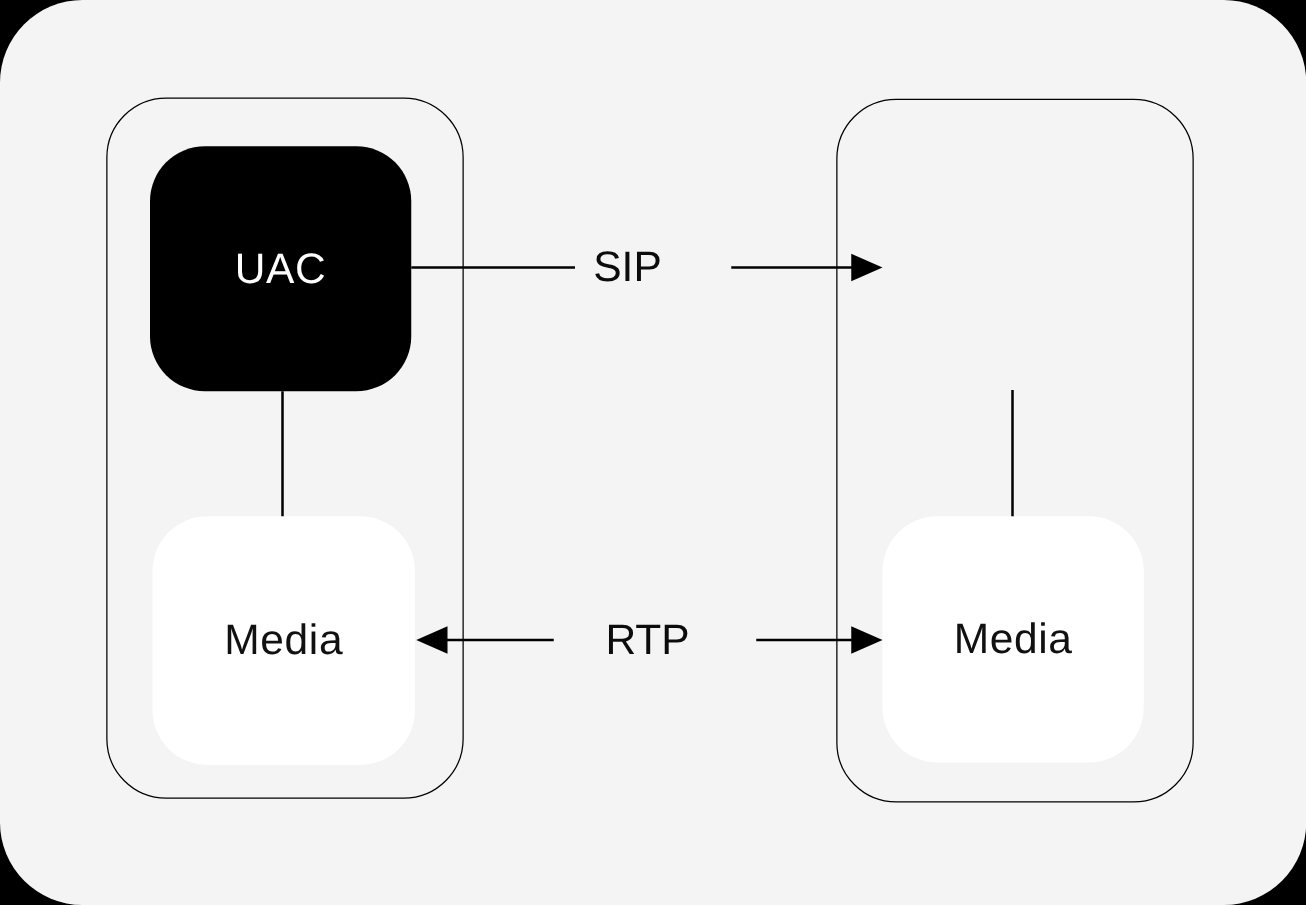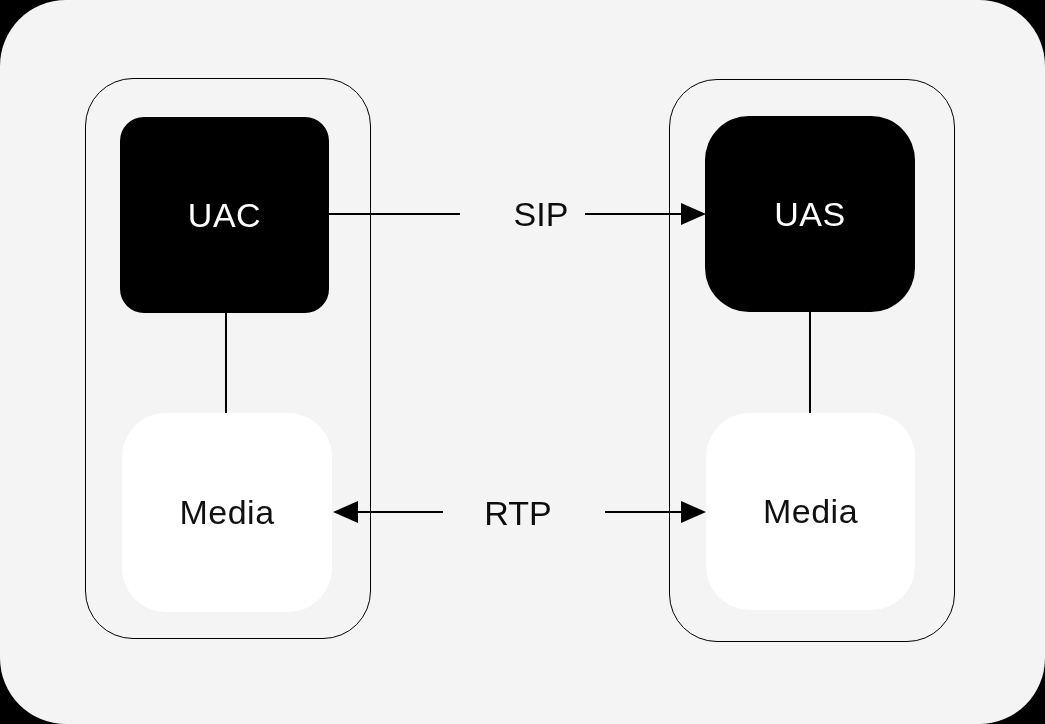--- a/index.html
+++ b/index.html
@@ -35,54 +35,51 @@
   .group.right { left: 669px; top: 79px; width: 286px; height: 563px; }
   .node {
     position: absolute;
     display: flex; align-items: center; justify-content: center;
     border-radius: 44px;
     font-size: 34px;
     letter-spacing: 0.5px;
   }
   .node.dark  { background: var(--node-dark-fill);  color: var(--node-dark-text); }
   .node.light { background: var(--node-light-fill); color: var(--node-light-text); text-align: center; }
-  .node.uac     { left: 120px; top: 117px; width: 209px; height: 196px; border-radius: 24px; }
+  .node.uac     { left: 120px; top: 117px; width: 209px; height: 196px; }
   .node.uas     { left: 705px; top: 116px; width: 210px; height: 196px; }
   .node.media-l { left: 122px; top: 413px; width: 210px; height: 199px; }
   .node.media-r { left: 706px; top: 413px; width: 209px; height: 197px; }
   .edge-label {
     position: absolute;
     transform: translate(-50%, -50%);
     font-size: 34px;
     color: var(--label-text);
     white-space: nowrap;
   }
-  .edge-label.sip { left: 541px; top: 214px; }
+  .edge-label.sip { left: 502px; top: 214px; }
   .edge-label.rtp { left: 518px; top: 513px; }
   svg.wires {
     position: absolute; left: 0; top: 0;
     width: 1045px; height: 724px;
     pointer-events: none;
   }
   svg.wires line { stroke: var(--line-color); stroke-width: 2; }
   svg.wires polygon { fill: var(--line-color); stroke: none; }
 </style>
 </head>
 <body>
 
 <div class="canvas">
 
   <div class="group left"></div>
   <div class="group right"></div>
 
   <div class="node dark uac">
     <span>UAC</span>
-  </div>
-  <div class="node dark uas">
-    <span>UAS</span>
   </div>
   <div class="node light media-l">
     <span>Media</span>
   </div>
   <div class="node light media-r">
     <span>Media</span>
   </div>
 
   <div class="edge-label sip">SIP</div>
   <div class="edge-label rtp">RTP</div>

